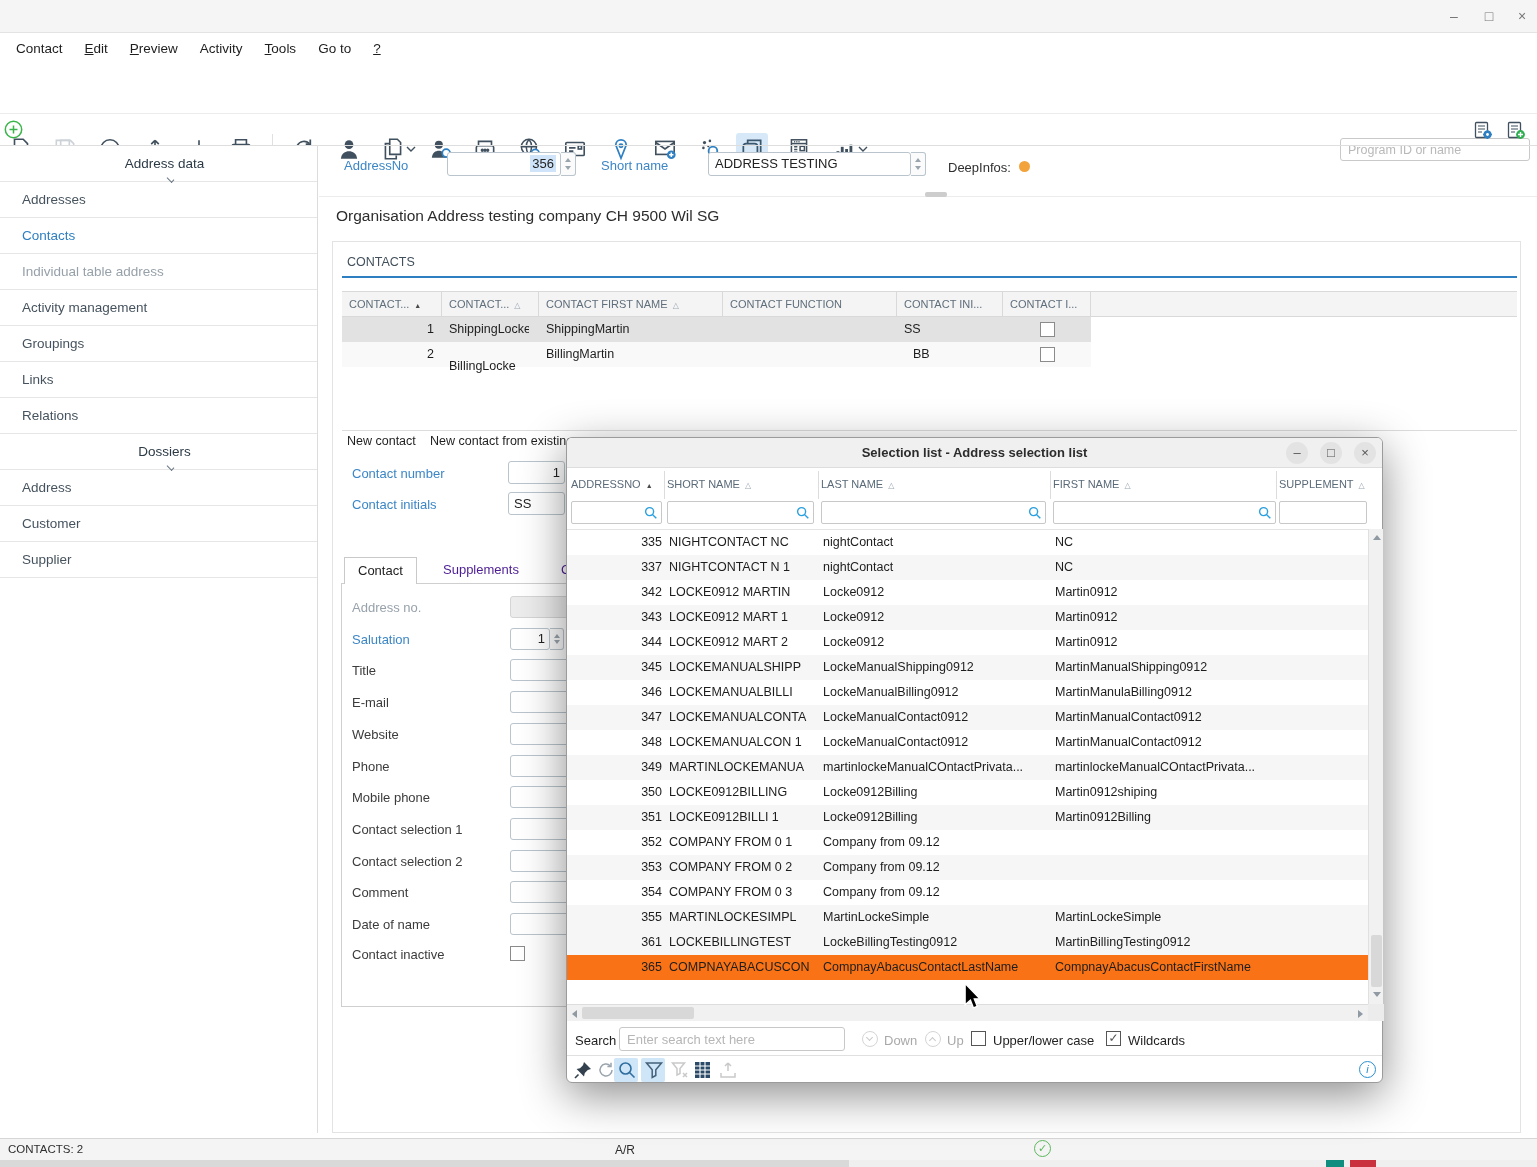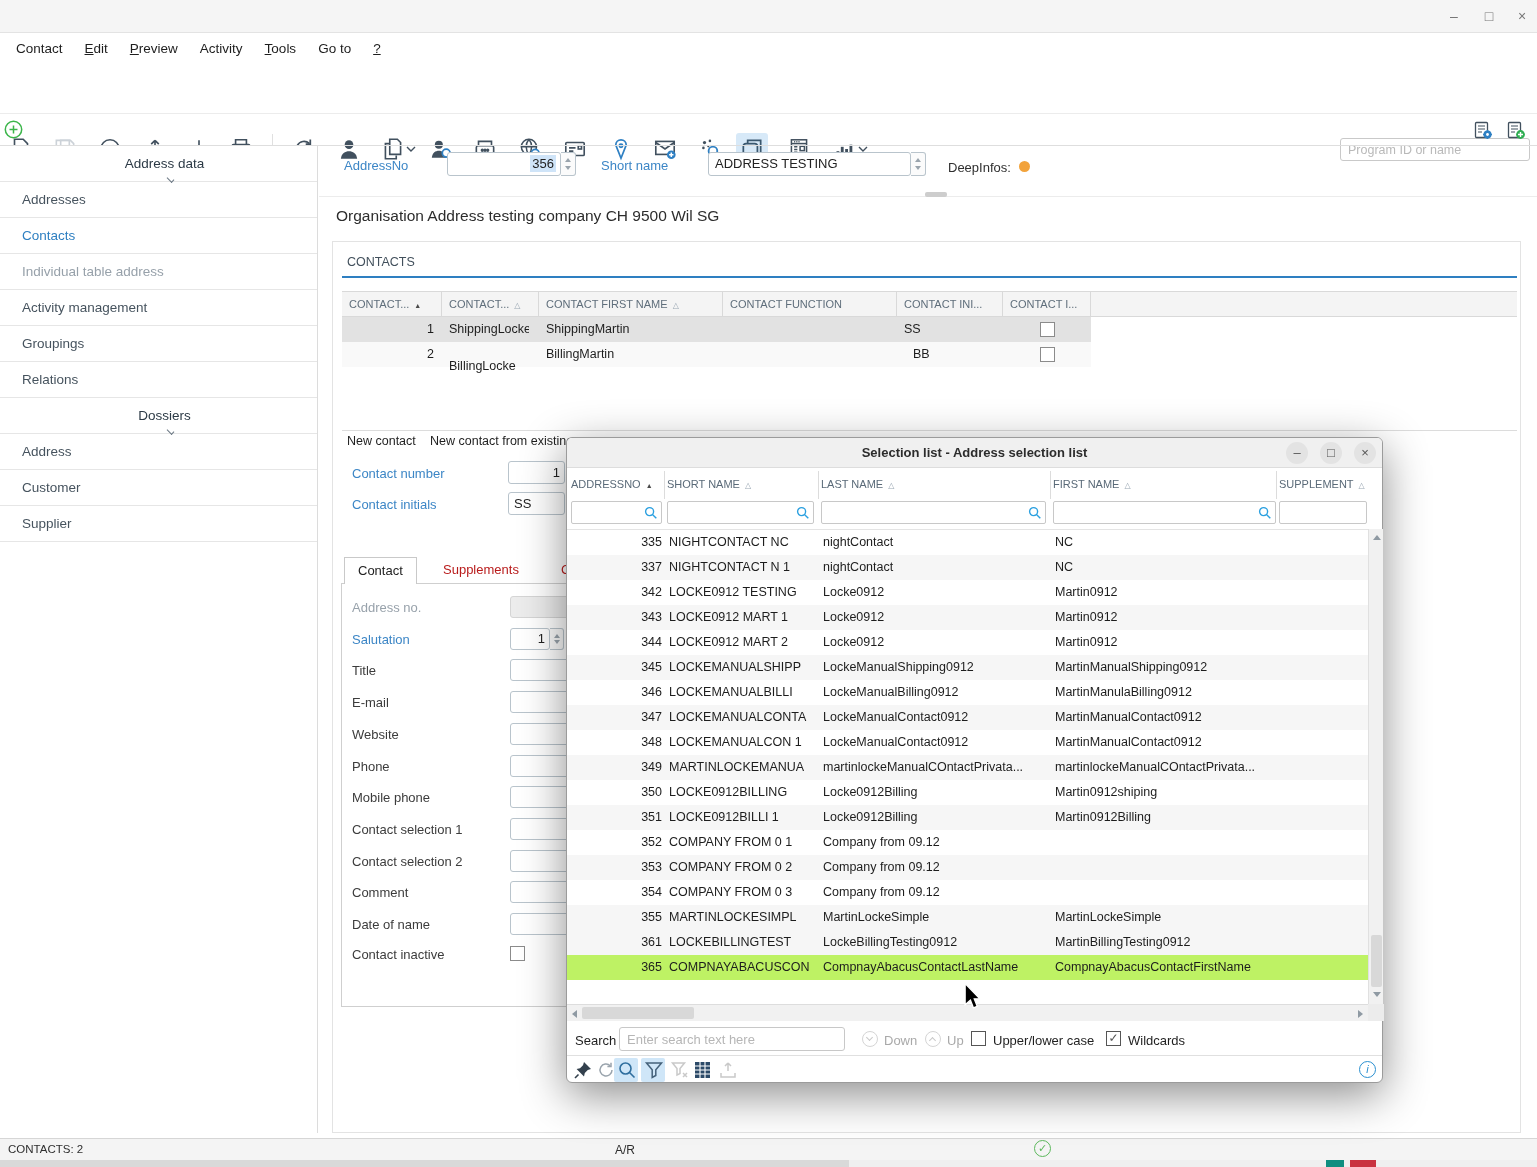--- a/index.html
+++ b/index.html
@@ -74,21 +74,21 @@
   .sort-asc { color:#9aa7b3; font-size:8px; margin-left:5px; }
   .cgrid-row { position:absolute; left:342px; width:749px; height:25px; line-height:25px; font-size:12.5px; color:#1d1d1d; }
   .cgrid-row.selected { background:#e2e2e2; }
   .cgrid-row.alt { background:#f9f9f9; }
   .cg-cell { position:absolute; top:0; height:25px; white-space:nowrap; overflow:hidden; }
   #cgrid-bottom { position:absolute; left:342px; top:430px; width:1175px; height:1px; background:#dcdcdc; }
   .link-action { position:absolute; top:431px; height:20px; line-height:20px; font-size:12.5px; color:#1f1f1f; cursor:default; }
 
   
   .form-label { position:absolute; font-size:13px; white-space:nowrap; }
-  .tab { position:absolute; top:557px; height:27px; font-size:13px; line-height:26px; padding:0 13px; color:#b91c1c; }
+  .tab { position:absolute; top:557px; height:27px; font-size:13px; line-height:26px; padding:0 13px; color:#4c1d95; }
   .tab.active { background:#fff; border:1px solid #c9c9c9; border-bottom:none; color:#222; }
   #tab-panel { position:absolute; left:341px; top:583px; width:660px; height:424px; border:1px solid #cfcfcf; background:#fff; }
   .checkbox { position:absolute; width:15px; height:15px; border:1px solid #8b8b8b; background:#fff;
     font-size:12px; line-height:13px; text-align:center; color:#555; }
 
   
   #statusbar { position:absolute; left:0; top:1138px; width:1537px; height:22px;
     background:#f4f4f4; border-top:1px solid #d6d6d6; font-size:11.5px; color:#2f2f2f; }
   #status-ok { position:absolute; left:1034px; top:1140px; width:17px; height:17px;
     border:1.4px solid #5cb85c; border-radius:50%; color:#5cb85c; font-size:11px; line-height:15px; text-align:center; }
@@ -105,21 +105,21 @@
     font-size:13px; font-weight:bold; color:#2c2c2c; }
   .dlg-btn { position:absolute; top:4px; width:22px; height:22px; border-radius:50%;
     background:#e3e3e3; text-align:center; line-height:21px; font-size:13px; color:#555; }
   .dlg-col-label { position:absolute; top:40px; font-size:11px; color:#5a6a78; white-space:nowrap; }
   .dlg-col-sep { position:absolute; top:33px; width:1px; height:28px; background:#dcdcdc; }
   .dlg-filter { position:absolute; top:63px; height:23px; border:1px solid #c8c8c8; border-radius:2px; background:#fff; }
   .dlg-filter svg { position:absolute; right:3px; top:4px; }
   #dlg-rows { position:absolute; left:0; top:91px; width:801px; height:475px; overflow:hidden; border-top:1px solid #e4e4e4; }
   .dlg-row { position:relative; height:25px; line-height:25px; font-size:12.5px; color:#1d1d1d; }
   .dlg-row.alt { background:#f6f6f6; }
-  .dlg-row.selected { background:#bef264; }
+  .dlg-row.selected { background:#f97316; }
   .dlg-cell { position:absolute; top:0; height:25px; white-space:nowrap; overflow:hidden; }
 
   
   #dlg-vscroll { position:absolute; left:801px; top:91px; width:15px; height:475px; background:#f1f1f1; border-left:1px solid #e0e0e0; }
   #dlg-hscroll { position:absolute; left:0; top:566px; width:801px; height:17px; background:#f1f1f1; border-top:1px solid #ddd; }
   .sc-thumb { position:absolute; background:#d8d8d8; border-radius:2px; }
   .tri { position:absolute; width:0; height:0; }
 
   
   #dlg-search-row { position:absolute; left:0; top:583px; width:100%; height:34px; }
@@ -307,20 +307,21 @@
 <div id="sidebar">
     <div class="sb-row sb-header">
       <span>Address data</span>
       <span class="chev"></span>
     </div>
     <div class="sb-row sb-item">Addresses</div>
     <div class="sb-row sb-item active">Contacts</div>
     <div class="sb-row sb-item muted">Individual table address</div>
     <div class="sb-row sb-item">Activity management</div>
     <div class="sb-row sb-item">Groupings</div>
+    <div class="sb-row sb-item">Links</div>
     <div class="sb-row sb-item">Relations</div>
     <div class="sb-row sb-header">
       <span>Dossiers</span>
       <span class="chev"></span>
     </div>
     <div class="sb-row sb-item">Address</div>
     <div class="sb-row sb-item">Customer</div>
     <div class="sb-row sb-item">Supplier</div>
   </div>
 
@@ -485,21 +486,21 @@
       </div>
       <div class="dlg-row alt">
         <div class="dlg-cell" style="left: 4px; width: 91px; text-align: right;">337</div>
         <div class="dlg-cell" style="left: 102px; width: 150px;">NIGHTCONTACT N 1</div>
         <div class="dlg-cell" style="left: 256px; width: 288px;">nightContact</div>
         <div class="dlg-cell" style="left: 488px; width: 282px;">NC</div>
         <div class="dlg-cell" style="left: 714px; width: 88px;"></div>
       </div>
       <div class="dlg-row">
         <div class="dlg-cell" style="left: 4px; width: 91px; text-align: right;">342</div>
-        <div class="dlg-cell" style="left: 102px; width: 150px;">LOCKE0912 TESTING</div>
+        <div class="dlg-cell" style="left: 102px; width: 150px;">LOCKE0912 MARTIN</div>
         <div class="dlg-cell" style="left: 256px; width: 288px;">Locke0912</div>
         <div class="dlg-cell" style="left: 488px; width: 282px;">Martin0912</div>
         <div class="dlg-cell" style="left: 714px; width: 88px;"></div>
       </div>
       <div class="dlg-row alt">
         <div class="dlg-cell" style="left: 4px; width: 91px; text-align: right;">343</div>
         <div class="dlg-cell" style="left: 102px; width: 150px;">LOCKE0912 MART 1</div>
         <div class="dlg-cell" style="left: 256px; width: 288px;">Locke0912</div>
         <div class="dlg-cell" style="left: 488px; width: 282px;">Martin0912</div>
         <div class="dlg-cell" style="left: 714px; width: 88px;"></div>

